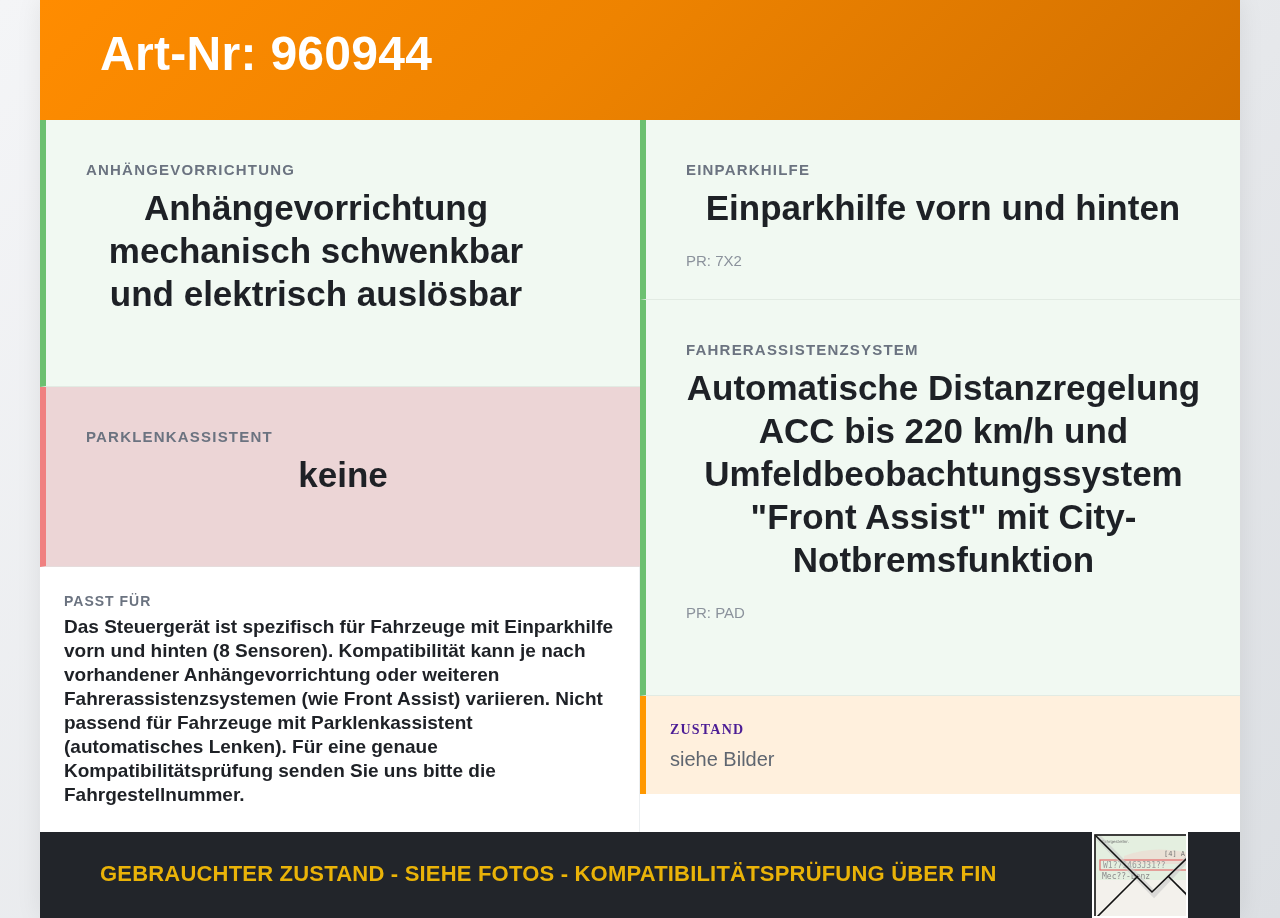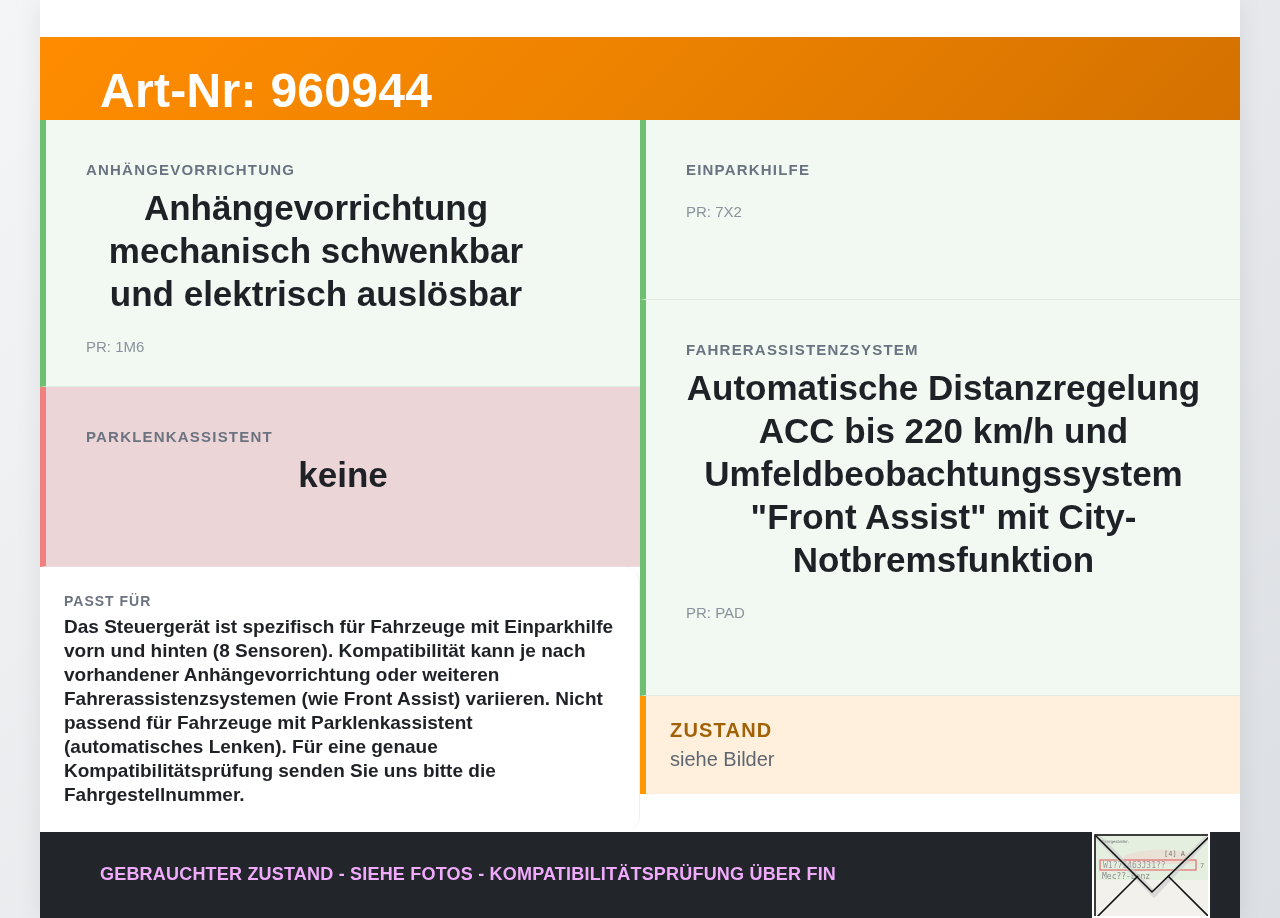--- a/index.html
+++ b/index.html
@@ -12,21 +12,20 @@
     .card {
       position: absolute; left: 40px; top: 0; width: 1200px; height: 918px;
       background: #ffffff;
       box-shadow: 0 0 24px rgba(0,0,0,0.08);
     }
     .header {
       height: 120px;
       background: linear-gradient(135deg, #ff8c00 0%, #ee8300 45%, #d27000 100%);
       display: flex; align-items: center;
       padding-left: 60px;
-      margin-top: 37px;
     }
     .header h1 {
       color: #ffffff; font-size: 48px; font-weight: 700; letter-spacing: 0.3px;
       margin-top: -14px;
     }
     .grid { position: absolute; top: 120px; left: 0; width: 997px; height: 712px; }
     .col { position: absolute; top: 0; width: 600px; }
     .col-left { left: 0; }
     .col-right { left: 600px; }
     .block {
@@ -53,69 +52,69 @@
     }
     .fits .label { font-size: 14px; color: #6b7380; letter-spacing: 1px; }
     .fits .text {
       font-size: 19px; font-weight: 700; color: #1e2126; line-height: 24px;
       margin-top: 4px;
     }
     .cond {
       border-left: 6px solid #ff9800; background: #fff0dd;
       padding: 24px 24px 24px 24px; height: 98px;
     }
-    .cond .label { color: #a16207; font-size: 20px; letter-spacing: 1.2px; }
+    .cond .label { color: #4c1d95; font-size: 14px; letter-spacing: 1.2px; font-family: Liberation Serif, serif; }
     .cond .cval { font-size: 20px; color: #5f6670; margin-top: 6px; line-height: 26px; }
     .footer {
       position: absolute; left: 0; top: 832px; width: 1200px; height: 86px;
       background: #22252a;
       display: flex; align-items: center; padding-left: 60px;
     }
     .footer .ftext {
-      color: #f0abfc; font-size: 18px; font-weight: 700; letter-spacing: 0.2px;
+      color: #eab308; font-size: 22px; font-weight: 700; letter-spacing: 0.2px;
       margin-top: -2px;
     }
     .thumb {
-      position: absolute; left: 1052px; top: 0; width: 118px; height: 86px;
+      position: absolute; left: 1052px; top: 0; width: 96px; height: 86px;
       background: #fca5a5; border: 2px solid #ffffff;
       overflow: hidden;
     }
   </style>
 </head>
 <body>
 
 <div class="card">
 
   <div class="header">
     <h1>Art-Nr: 960944</h1>
   </div>
 
   <div class="grid">
 
     <div class="col col-left">
       <div class="block" style="height:267px;">
         <div class="label">ANHÄNGEVORRICHTUNG</div>
         <div class="value" style="width:460px;">Anhängevorrichtung mechanisch schwenkbar und elektrisch auslösbar</div>
-        <div class="pr">PR: 1M6</div>
       </div>
 
       <div class="block red" style="height:180px;">
         <div class="label">PARKLENKASSISTENT</div>
         <div class="value">keine</div>
       </div>
 
-      <div class="fits" style="height:265px;border-radius:16px;">
+      <div class="fits" style="height:265px;">
         <div class="label">PASST FÜR</div>
         <div class="text">Das Steuergerät ist spezifisch für Fahrzeuge mit Einparkhilfe vorn und hinten (8 Sensoren). Kompatibilität kann je nach vorhandener Anhängevorrichtung oder weiteren Fahrerassistenzsystemen (wie Front Assist) variieren. Nicht passend für Fahrzeuge mit Parklenkassistent (automatisches Lenken). Für eine genaue Kompatibilitätsprüfung senden Sie uns bitte die Fahrgestellnummer.</div>
       </div>
     </div>
 
     <div class="col col-right">
       <div class="block" style="height:180px;">
         <div class="label">EINPARKHILFE</div>
+        <div class="value">Einparkhilfe vorn und hinten</div>
         <div class="pr">PR: 7X2</div>
       </div>
 
       <div class="block" style="height:396px;">
         <div class="label">FAHRERASSISTENZSYSTEM</div>
         <div class="value" style="width:515px;">Automatische Distanzregelung ACC bis 220 km/h und Umfeldbeobachtungssystem "Front Assist" mit City-Notbremsfunktion</div>
         <div class="pr">PR: PAD</div>
       </div>
 
       <div class="cond">

